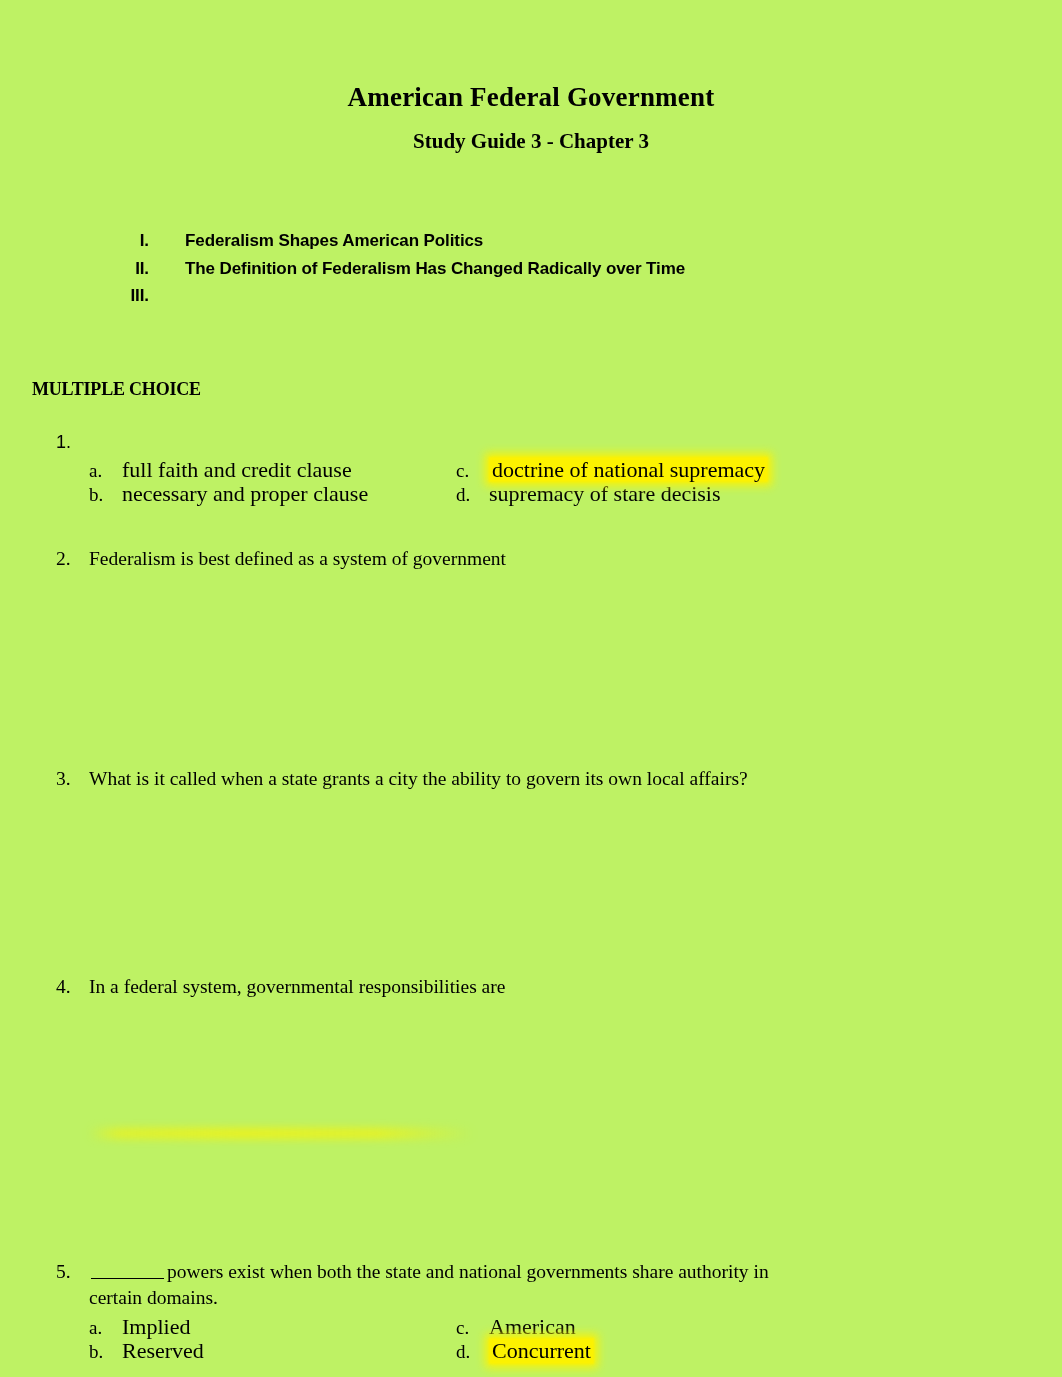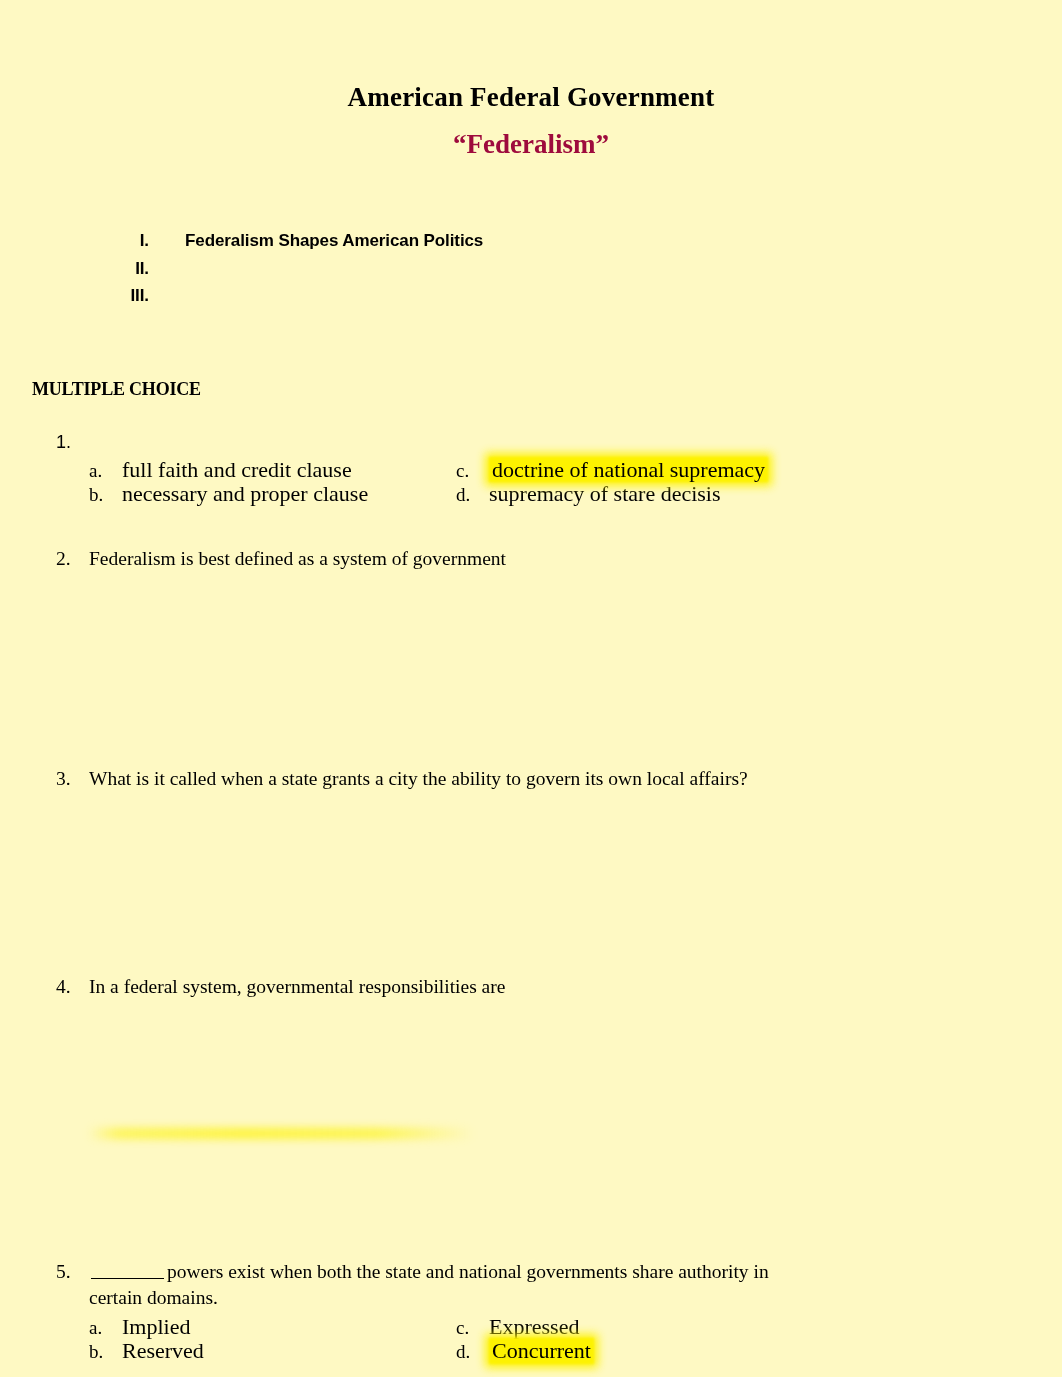--- a/index.html
+++ b/index.html
@@ -14,21 +14,21 @@
     position: relative;
     overflow: hidden;
     font-family: "Liberation Serif", "DejaVu Serif", serif;
     color: #000000;
     -webkit-font-smoothing: antialiased;
   }
 
   .page {
     position: absolute;
     inset: 0;
-    background: #fef9c3;
+    background: #bef264;
   }
 
   
   .title-block {
     position: absolute;
     left: 0;
     right: 0;
     top: 82px;
     text-align: center;
   }
@@ -202,32 +202,33 @@
     filter: blur(4px);
   }
 </style>
 </head>
 <body>
 
 <div class="page">
 
   <div class="title-block">
     <h1 class="doc-title">American Federal Government</h1>
-    <h2 class="doc-theme">“Federalism”</h2>
+    <h2 class="doc-subtitle">Study Guide 3 - Chapter 3</h2>
   </div>
 
   <div class="outline">
 
     <div class="outline-row">
       <span class="outline-num">I.</span>
       <span class="outline-text">Federalism Shapes American Politics</span>
     </div>
 
     <div class="outline-row">
       <span class="outline-num">II.</span>
+      <span class="outline-text">The Definition of Federalism Has Changed Radically over Time</span>
     </div>
 
     <div class="outline-row">
       <span class="outline-num">III.</span>
     </div>
 
   </div>
 
   <div class="section-heading">MULTIPLE CHOICE</div>
 
@@ -289,21 +290,21 @@
       </span>
     </div>
     <div class="options">
       <div class="opt-row">
         <span class="opt left">
           <span class="opt-letter">a.</span>
           <span class="opt-text">Implied</span>
         </span>
         <span class="opt">
           <span class="opt-letter">c.</span>
-          <span class="opt-text">Expressed</span>
+          <span class="opt-text">American</span>
         </span>
       </div>
       <div class="opt-row">
         <span class="opt left">
           <span class="opt-letter">b.</span>
           <span class="opt-text">Reserved</span>
         </span>
         <span class="opt">
           <span class="opt-letter">d.</span>
           <span class="opt-text hl">Concurrent</span>

